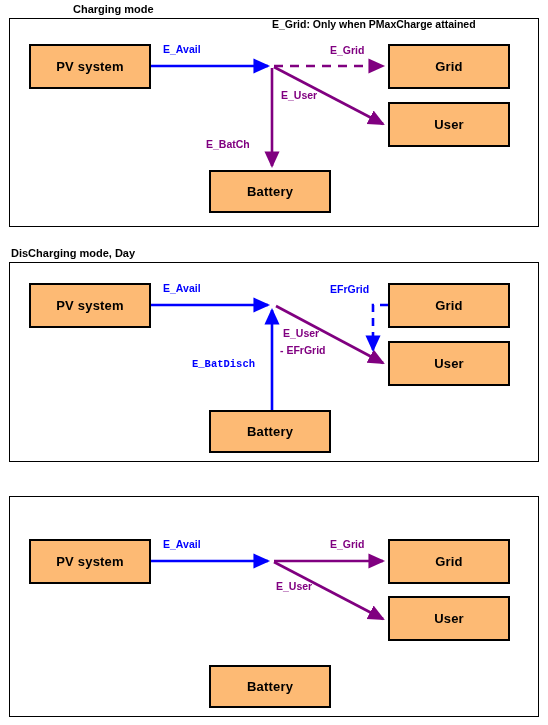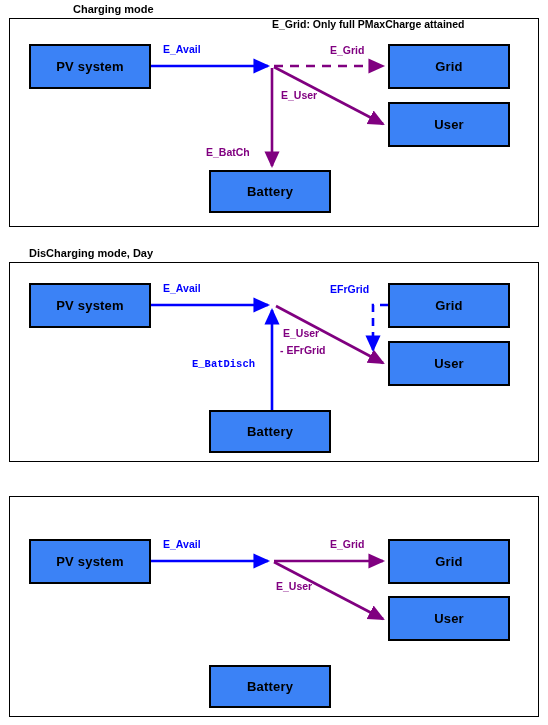--- a/index.html
+++ b/index.html
@@ -38,21 +38,21 @@
     position: absolute;
     font-size: 10.5px;
     font-weight: bold;
     color: #000000;
     white-space: nowrap;
     line-height: 12px;
   }
   .node {
     position: absolute;
     border: 2px solid #000000;
-    background: #3b82f6;
+    background: #fdba74;
     box-sizing: border-box;
     display: flex;
     align-items: center;
     justify-content: center;
     font-size: 13px;
     font-weight: bold;
     color: #000000;
     letter-spacing: 0.2px;
   }
   .edge-label {
@@ -75,39 +75,39 @@
 </style>
 </head>
 <body>
 
 <div class="canvas">
 
   <div class="panel-title" style="left:29px; top:3px;margin-left:44px;">Charging mode</div>
 
   <div class="panel" style="left:9px; top:18px; width:530px; height:209px;"></div>
 
-  <div class="note" style="left:272px; top:18px;">E_Grid: Only full PMaxCharge attained</div>
+  <div class="note" style="left:272px; top:18px;">E_Grid: Only when PMaxCharge attained</div>
 
   <div class="node" style="left:29px; top:44px; width:122px; height:45px;">PV system</div>
 
   <div class="node" style="left:388px; top:44px; width:122px; height:45px;">Grid</div>
 
   <div class="node" style="left:388px; top:102px; width:122px; height:45px;">User</div>
 
   <div class="node" style="left:209px; top:170px; width:122px; height:43px;">Battery</div>
 
   <div class="edge-label lbl-blue" style="left:163px; top:43px;">E_Avail</div>
 
   <div class="edge-label lbl-purple" style="left:330px; top:44px;">E_Grid</div>
 
   <div class="edge-label lbl-purple" style="left:281px; top:89px;">E_User</div>
 
-  <div class="edge-label lbl-purple" style="left:206px; top:146px;">E_BatCh</div>
+  <div class="edge-label lbl-purple" style="left:206px; top:138px;">E_BatCh</div>
 
-  <div class="panel-title" style="left:29px; top:247px;text-align:right;">DisCharging mode, Day</div>
+  <div class="panel-title" style="left:11px; top:247px;text-align:right;">DisCharging mode, Day</div>
 
   <div class="panel" style="left:9px; top:262px; width:530px; height:200px;"></div>
 
 
   <div class="node" style="left:29px; top:283px; width:122px; height:45px;">PV system</div>
 
   <div class="node" style="left:388px; top:283px; width:122px; height:45px;">Grid</div>
 
   <div class="node" style="left:388px; top:341px; width:122px; height:45px;">User</div>
 

